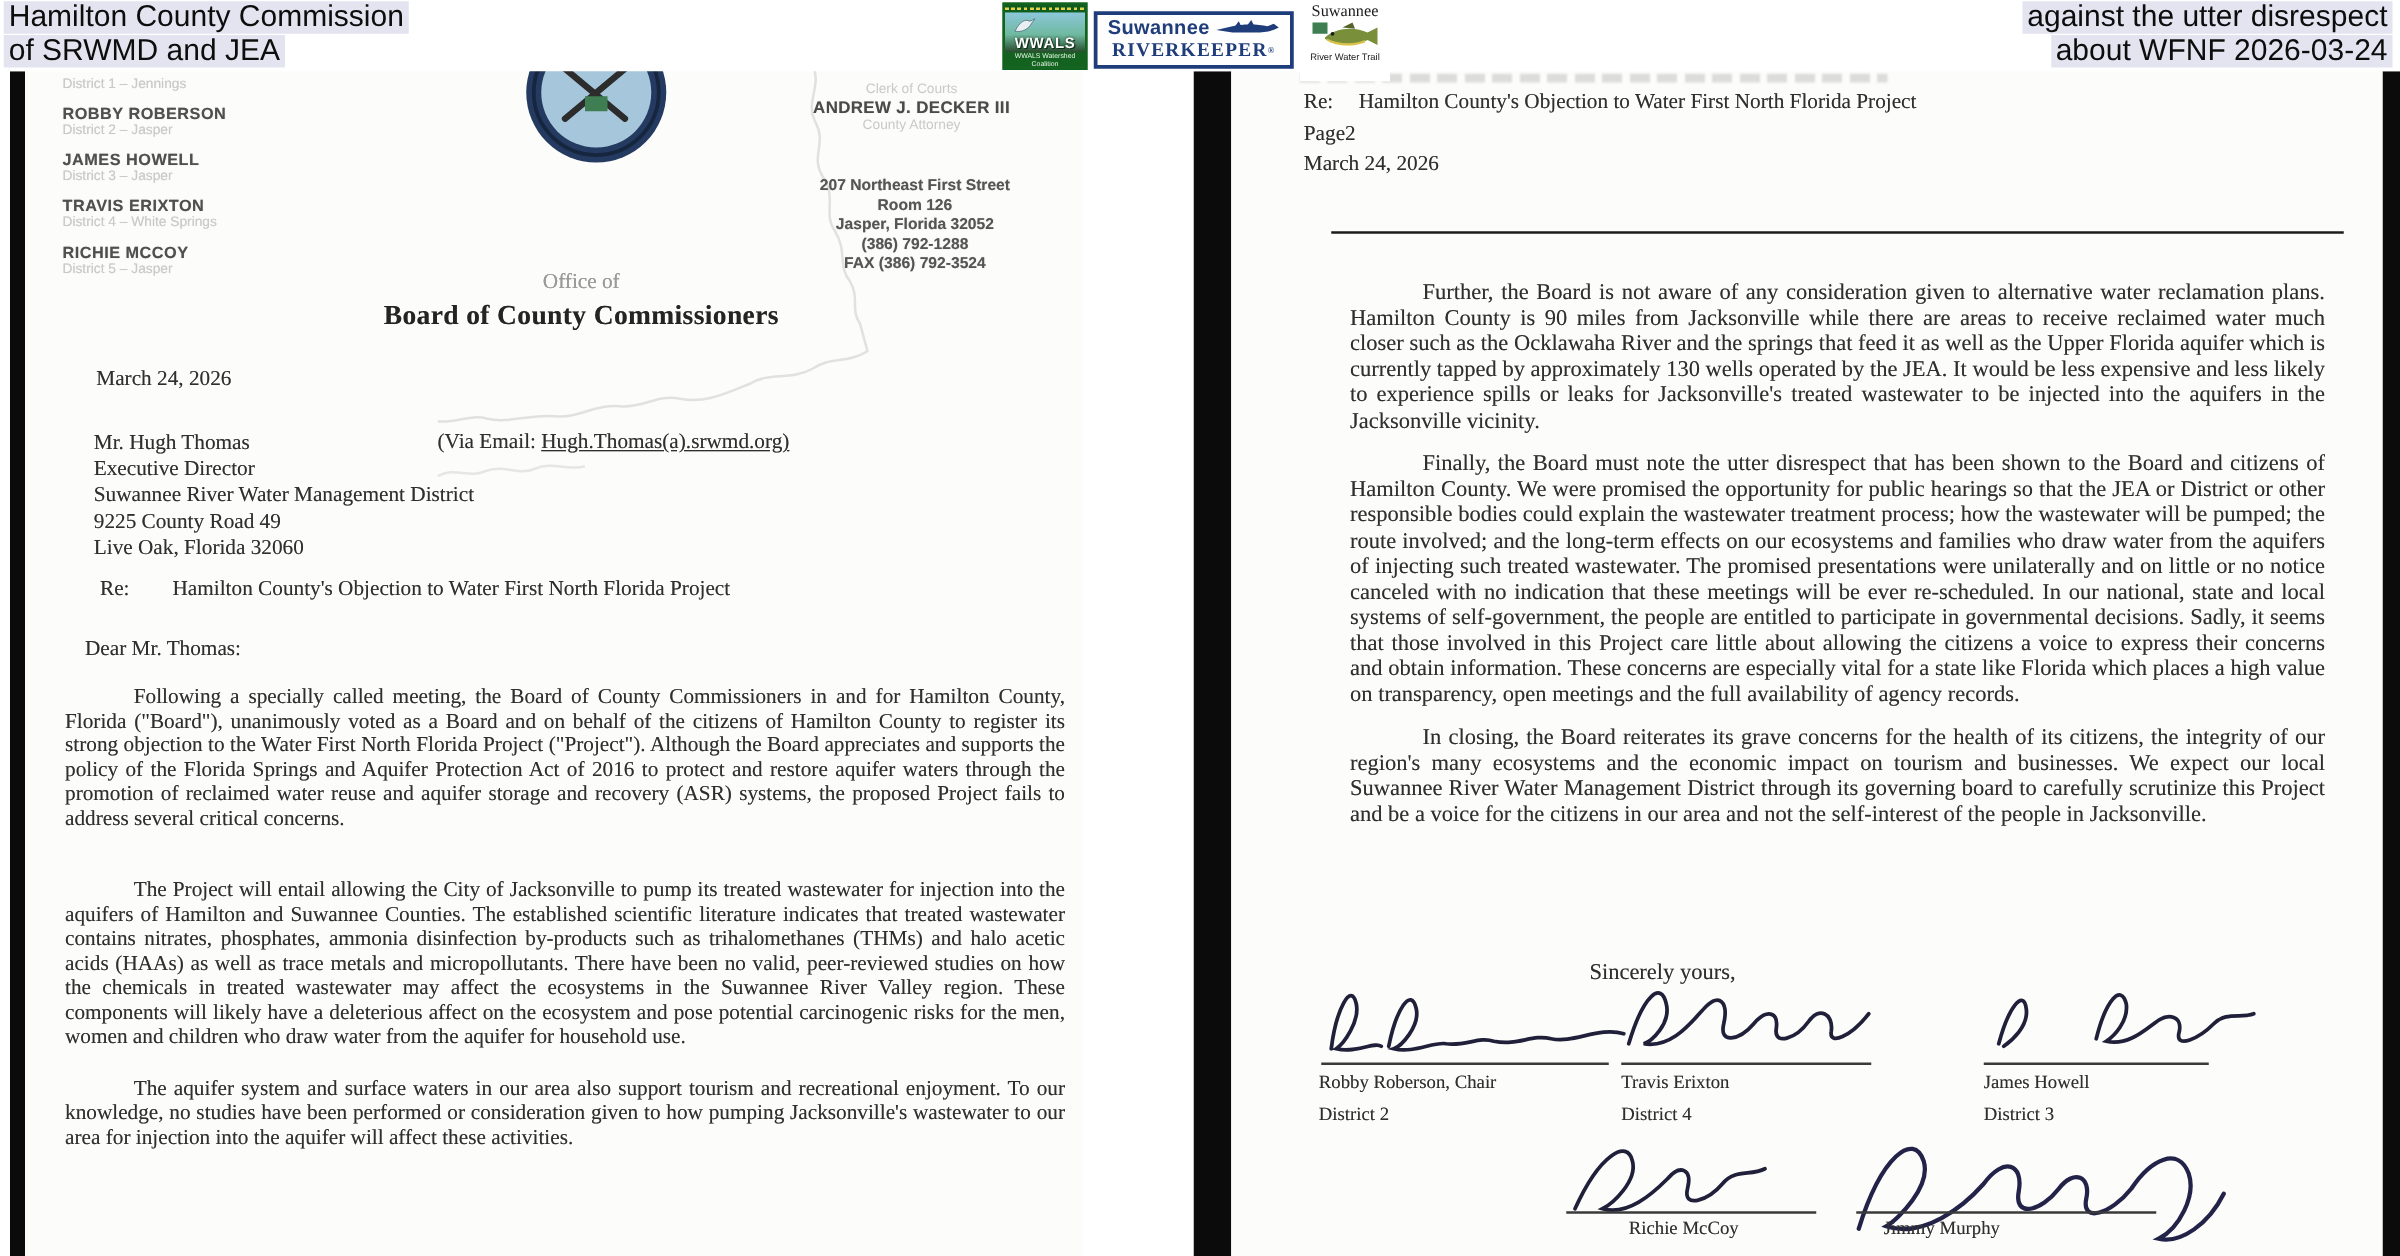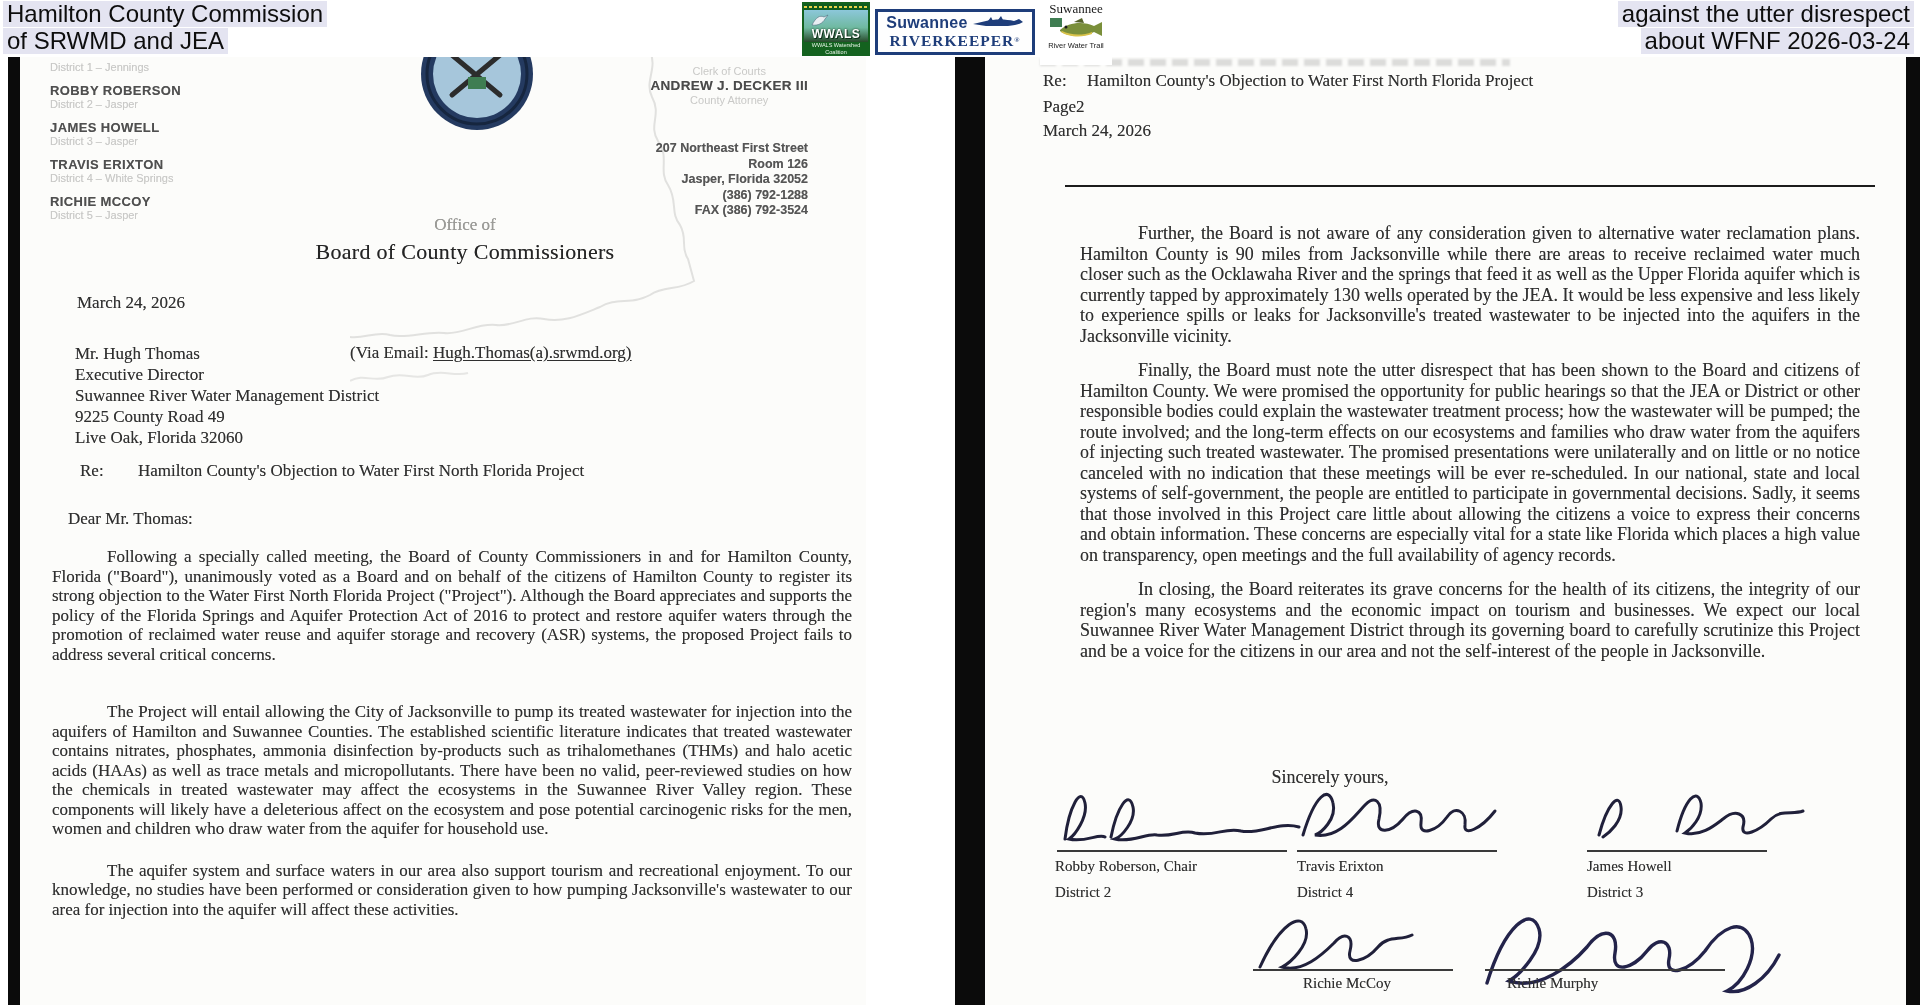--- a/index.html
+++ b/index.html
@@ -55,25 +55,25 @@
   
   .commissioners{position:absolute;left:30px;top:4px;}
   .comm-name{font-size:13px;font-weight:bold;color:#4f4f4f;letter-spacing:.4px;line-height:15px;text-shadow:0 0 .6px rgba(90,90,90,.5);}
   .comm-dist{font-size:11px;color:#c9c9c7;line-height:13px;margin-bottom:9px;text-shadow:0 0 .6px rgba(200,200,200,.6);}
   .seal{position:absolute;left:398px;top:-42px;width:118px;height:118px;}
   .map-outline{position:absolute;left:330px;top:-6px;width:400px;height:520px;}
   .clerk-block{position:absolute;right:58px;top:8px;text-align:center;}
   .clerk-label{font-size:11px;color:#c9c9c7;line-height:13px;}
   .attorney-name{font-size:13.5px;font-weight:bold;color:#4a4a4a;letter-spacing:.3px;line-height:16px;text-shadow:0 0 .6px rgba(90,90,90,.5);}
   .attorney-title{font-size:11px;color:#c9c9c7;line-height:13px;}
-  .addr-block{position:absolute;right:58px;top:84px;text-align:right;}
+  .addr-block{position:absolute;right:58px;top:84px;text-align:center;}
   .addr-line{font-size:12.5px;font-weight:bold;color:#555555;line-height:15.5px;text-shadow:0 0 .6px rgba(90,90,90,.5);}
 
   .office-of{position:absolute;left:295px;top:158px;width:300px;text-align:center;font-size:17px;color:#9b9b97;}
-  .board-title{position:absolute;left:215px;top:182px;width:460px;text-align:center;font-size:22px;font-weight:normal;color:#242424;letter-spacing:.3px;}
+  .board-title{position:absolute;left:215px;top:182px;width:460px;text-align:center;font-size:22px;font-weight:bold;color:#242424;letter-spacing:.3px;}
 
   .p1-date{position:absolute;left:57px;top:236px;font-size:17px;}
   .recipient{position:absolute;left:55px;top:286px;font-size:17px;line-height:21px;}
   .via-email{position:absolute;left:330px;top:286px;font-size:17px;}
   .via-email u{text-underline-offset:2px;}
   .re-line1{position:absolute;left:60px;top:404px;font-size:17px;}
   .re-label1{display:inline-block;width:58px;}
   .salutation{position:absolute;left:48px;top:452px;font-size:17px;}
   .body1{position:absolute;left:8px;top:490px;width:800px;margin-left:24px;}
   .body1 p{margin:0;font-size:17px;line-height:19.5px;text-align:justify;text-indent:55px;}
@@ -289,16 +289,16 @@
     </div>
     <div class="sig-line" style="left:268px;top:912px;width:200px;"></div>
     <div class="sig-name serif" style="left:318px;top:917px;">Richie McCoy</div>
 
     <div class="sig" style="left:490px;top:838px;">
       <svg width="330" height="110" viewBox="0 0 330 110">
         <path d="M12,88 C30,30 56,10 64,34 C70,54 44,80 34,86 C64,96 96,70 112,52 C128,30 144,36 140,58 C136,80 158,74 172,56 C184,40 198,46 194,64 C190,84 214,76 230,56 C246,32 268,22 276,44 C282,62 268,88 252,96 C270,100 292,84 304,60" fill="none" stroke="#23234a" stroke-width="3.4" stroke-linecap="round"></path>
       </svg>
     </div>
     <div class="sig-line" style="left:500px;top:912px;width:240px;"></div>
-    <div class="sig-name serif" style="left:522px;top:917px;">Richie Murphy</div>
+    <div class="sig-name serif" style="left:522px;top:917px;">Jimmy Murphy</div>
   </div>
 
 </div>
 
 </body></html>

